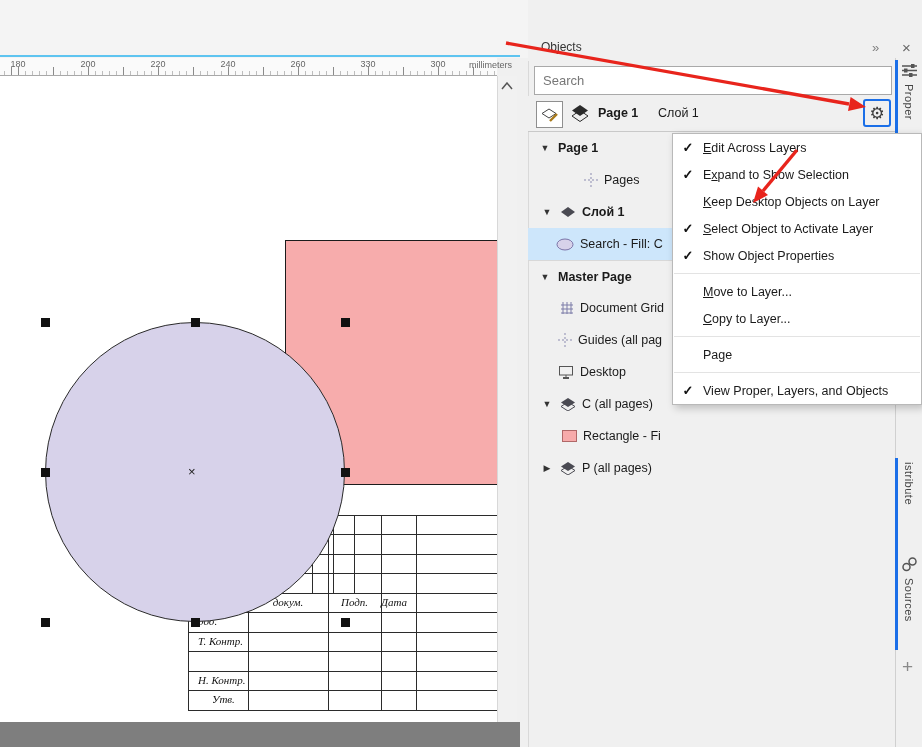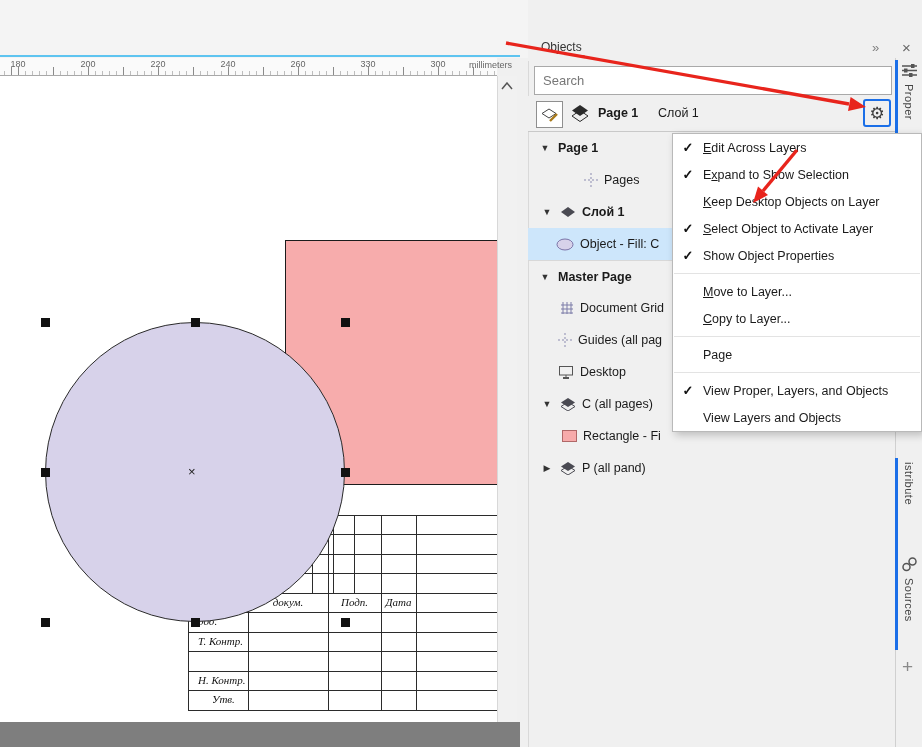--- a/index.html
+++ b/index.html
@@ -131,21 +131,21 @@
       <div class="vl" style="left:0;height:196px"></div>
       <div class="vl" style="left:60px;height:196px"></div>
       <div class="vl" style="left:140px;height:196px"></div>
       <div class="vl" style="left:193px;height:196px"></div>
       <div class="vl" style="left:228px;height:196px"></div>
       <div class="vl" style="left:124px;height:78px"></div>
       <div class="vl" style="left:145px;height:78px"></div>
       <div class="vl" style="left:166px;height:78px"></div>
       <span class="tb-text" style="left:60px;top:81px;width:80px;text-align:center">докум.</span>
       <span class="tb-text" style="left:140px;top:81px;width:53px;text-align:center">Подп.</span>
-      <span class="tb-text" style="left:193px;top:81px;width:35px;text-align:center">Дата</span>
+      <span class="tb-text" style="left:193px;top:81px;width:35px;">Дата</span>
       <span class="tb-text" style="left:10px;top:100px">роб.</span>
       <span class="tb-text" style="left:10px;top:120px">Т. Контр.</span>
       <span class="tb-text" style="left:10px;top:159px">Н. Контр.</span>
       <span class="tb-text" style="left:24px;top:178px">Утв.</span>
     </div>
 
     <div id="ellipse"></div>
     <span id="center-mark">×</span>
 
     <div class="handle" style="left:41px;top:242px"></div>
@@ -219,21 +219,21 @@
         </svg>
     </span>
     <span class="lbl">Слой 1</span>
   </div>
   <div class="tree-row sel" style="top:228px;padding-left:28px">
     <span class="ticn">
       <svg width="18" height="13">
           <ellipse cx="9" cy="6.5" rx="8" ry="5.5" fill="#d7d2ea" stroke="#7b74a8"></ellipse>
         </svg>
     </span>
-    <span class="lbl">Object - Fill: C</span>
+    <span class="lbl">Search - Fill: C</span>
   </div>
   <div class="tree-row bold sect" style="top:260px;padding-left:10px">
     <span class="arrow">▼</span>
     <span class="lbl">Master Page</span>
   </div>
   <div class="tree-row" style="top:292px;padding-left:32px">
     <span class="ticn">
       <svg width="14" height="14">
           <g stroke="#7d7da8">
         <line x1="1" y1="4" x2="13" y2="4"></line>
@@ -287,21 +287,21 @@
     <span class="lbl">Rectangle - Fi</span>
   </div>
   <div class="tree-row" style="top:452px;padding-left:12px">
     <span class="arrow">▶</span>
     <span class="ticn">
       <svg width="16" height="14">
           <polygon points="8,1 15,5.5 8,10 1,5.5" fill="#4a4a52"></polygon>
           <polygon points="8,5 15,9.5 8,14 1,9.5" fill="none" stroke="#4a4a52"></polygon>
         </svg>
     </span>
-    <span class="lbl">P (all pand)</span>
+    <span class="lbl">P (all pages)</span>
   </div>
 
   <div class="abs" id="options-menu">
     <div class="menu-item">
       <span class="mi-check">✓</span>
       <span class="mi-label"><u>E</u>dit Across Layers</span>
     </div>
     <div class="menu-item">
       <span class="mi-check">✓</span>
       <span class="mi-label">E<u>x</u>pand to Show Selection</span>
@@ -329,24 +329,20 @@
     </div>
     <div class="menu-sep"></div>
     <div class="menu-item">
       <span class="mi-check"></span>
       <span class="mi-label">Page</span>
     </div>
     <div class="menu-sep"></div>
     <div class="menu-item">
       <span class="mi-check">✓</span>
       <span class="mi-label">View Proper, Layers, and Objects</span>
-    </div>
-    <div class="menu-item">
-      <span class="mi-check"></span>
-      <span class="mi-label">View Layers and Objects</span>
     </div>
   </div>
 
   <div class="abs" id="tab-strip">
     <div class="tab-indicator" style="top:2px;height:80px"></div>
     <svg class="abs" style="left:5px;top:4px" width="17" height="17">
       <g stroke="#555" stroke-width="1.5">
         <line x1="1" y1="4" x2="16" y2="4"></line>
           <line x1="1" y1="8.5" x2="16" y2="8.5"></line>
           <line x1="1" y1="13" x2="16" y2="13"></line>

